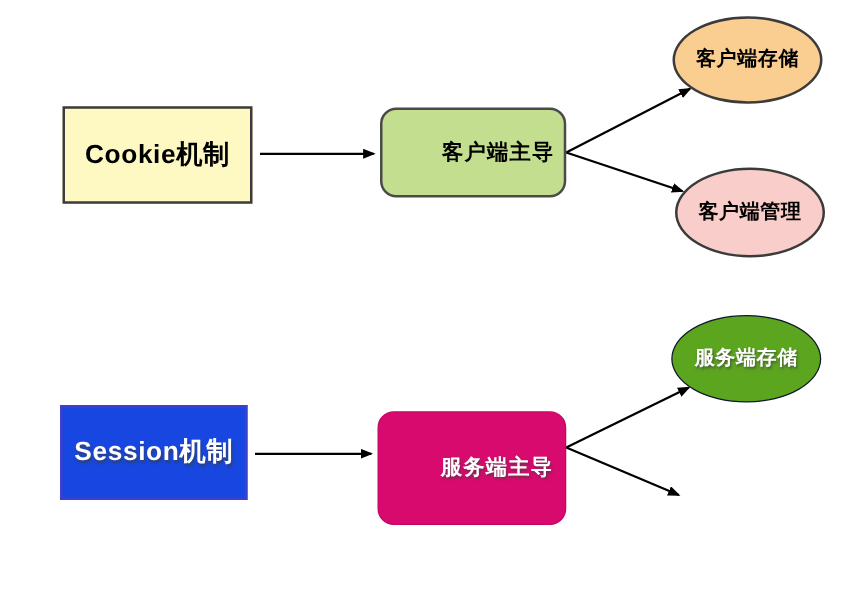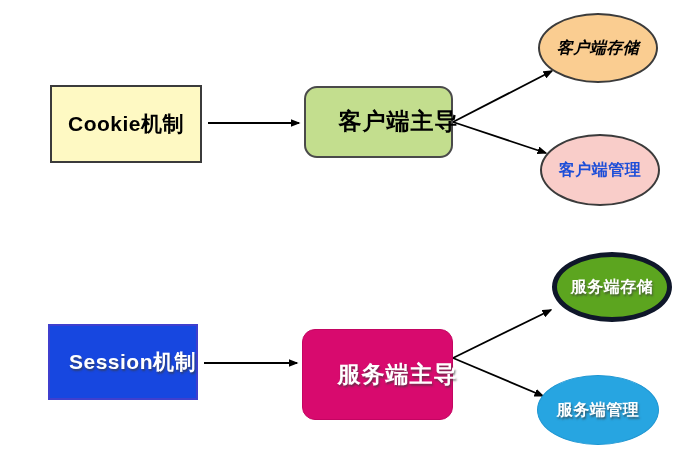--- a/index.html
+++ b/index.html
@@ -31,36 +31,36 @@
     font-weight: 700;
   }
   .node .label {
     display: block;
     line-height: 1.1;
     white-space: nowrap;
   }
   
   .rect { border: 2px solid #3b3b3b; }
   .big-label { font-size: 21px; letter-spacing: 0.5px; }
-  .hub-label { font-size: 23px; letter-spacing: 1px; padding-left: 40px; }
+  .hub-label { font-size: 17px; letter-spacing: 1px; padding-left: 40px; }
   .ellipse-label { font-size: 16px; letter-spacing: 0.5px; }
 
   #node-cookie  { left: 50px;  top: 85px;  width: 152px; height: 78px; }
   #node-session { left: 48px;  top: 324px; width: 150px; height: 76px; border-color: #3f3fce; }
 
   
   .hub { border-radius: 13px; }
   #node-client-hub { left: 304px; top: 86px;  width: 149px; height: 72px; border: 2px solid #4a4a4a; }
   #node-server-hub { left: 302px; top: 329px; width: 151px; height: 91px; border: 1px solid #c40562; }
 
   
   .ellipse { border-radius: 50%; }
-  #node-client-storage { left: 538px; top: 13px;  width: 120px; height: 70px; border: 2px solid #3b3b3b; font-style: italic; }
+  #node-client-storage { left: 538px; top: 13px;  width: 120px; height: 70px; border: 2px solid #3b3b3b; }
   #node-client-manage  { left: 540px; top: 134px; width: 120px; height: 72px; border: 2px solid #3b3b3b; }
-  #node-server-storage { left: 552px; top: 252px; width: 120px; height: 70px; border: 5px solid #0f172a; }
+  #node-server-storage { left: 537px; top: 252px; width: 120px; height: 70px; border: 1px solid #0f172a; }
   #node-server-manage  { left: 537px; top: 375px; width: 122px; height: 70px; border: 1px solid #1f96d2; }
 
   .white-text .label {
     text-shadow: 1px 2px 2px rgba(60,60,60,0.65);
   }
 </style>
 </head>
 <body>
 
 <div class="canvas">
@@ -84,33 +84,30 @@
   </div>
 
   <div class="node hub hub-label" id="node-client-hub" style="background: rgb(195, 222, 142); color: rgb(0, 0, 0);">
     <span class="label">客户端主导</span>
   </div>
 
   <div class="node ellipse ellipse-label" id="node-client-storage" style="background: rgb(250, 205, 145); color: rgb(0, 0, 0);">
     <span class="label">客户端存储</span>
   </div>
 
-  <div class="node ellipse ellipse-label" id="node-client-manage" style="background: rgb(249, 205, 201); color: #1d4ed8;">
+  <div class="node ellipse ellipse-label" id="node-client-manage" style="background: rgb(249, 205, 201); color: #000000;">
     <span class="label">客户端管理</span>
   </div>
 
-  <div class="node rect big-label white-text" id="node-session" style="background: rgb(23, 71, 224); color: rgb(255, 255, 255); justify-content: flex-end;">
+  <div class="node rect big-label white-text" id="node-session" style="background: rgb(23, 71, 224); color: rgb(255, 255, 255);">
     <span class="label">Session机制</span>
   </div>
 
   <div class="node hub hub-label white-text" id="node-server-hub" style="background: rgb(216, 10, 110); color: rgb(255, 255, 255);">
     <span class="label">服务端主导</span>
   </div>
 
   <div class="node ellipse ellipse-label white-text" id="node-server-storage" style="background: rgb(92, 165, 31); color: rgb(255, 255, 255);">
     <span class="label">服务端存储</span>
   </div>
 
-  <div class="node ellipse ellipse-label white-text" id="node-server-manage" style="background: rgb(39, 165, 225); color: rgb(255, 255, 255);">
-    <span class="label">服务端管理</span>
-  </div>
 
 </div>
 
 </body></html>

